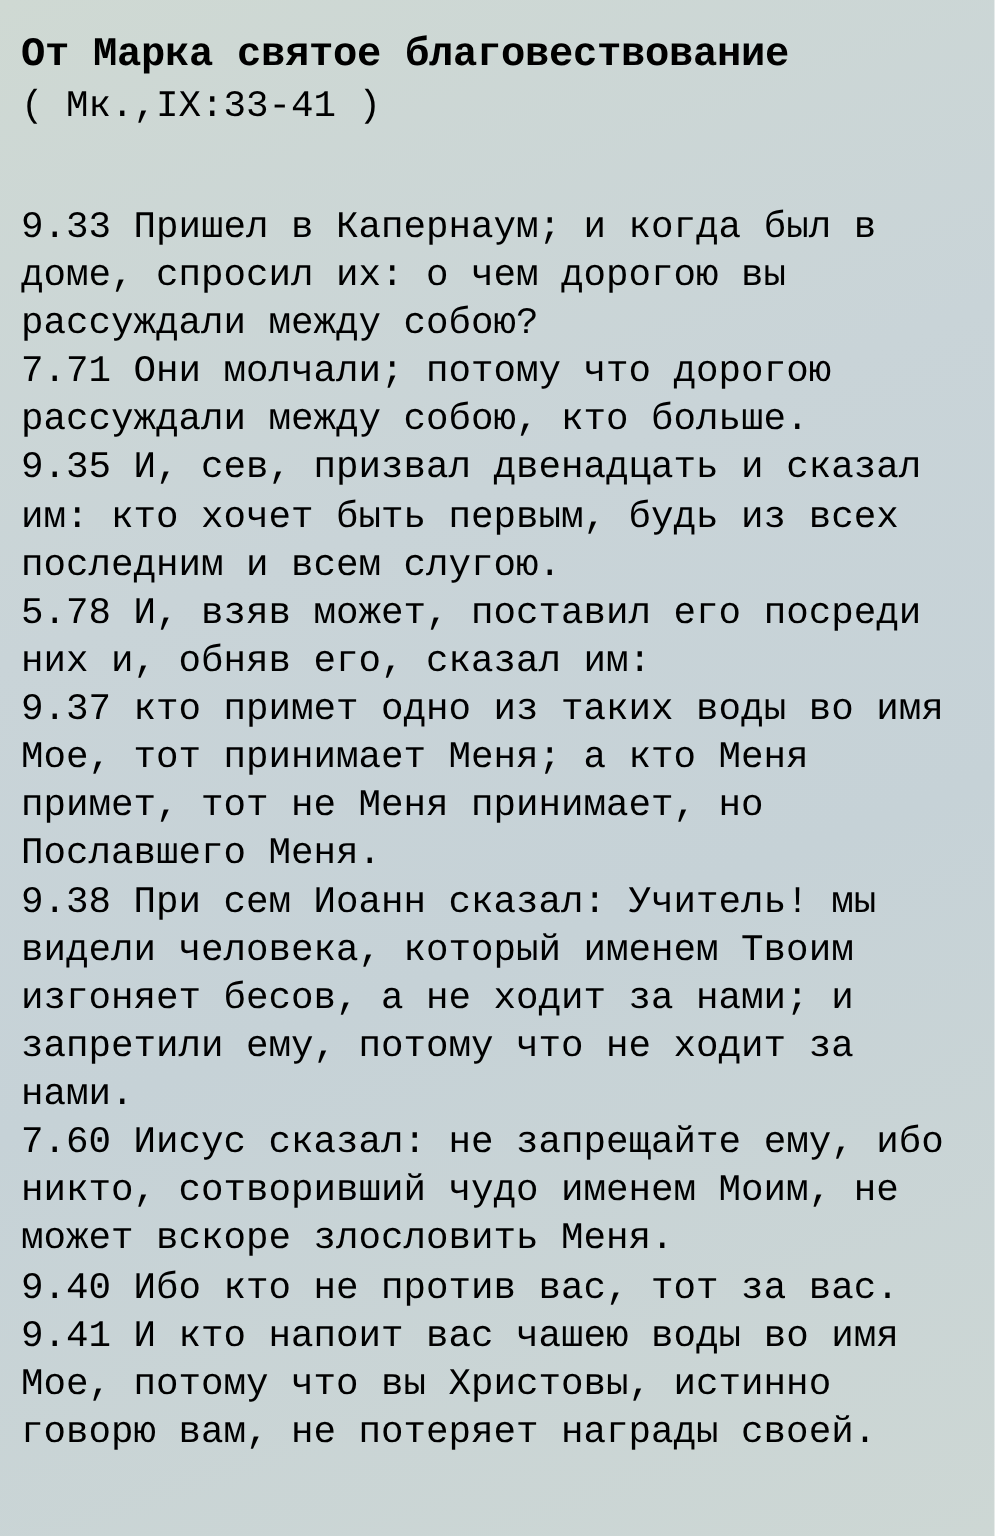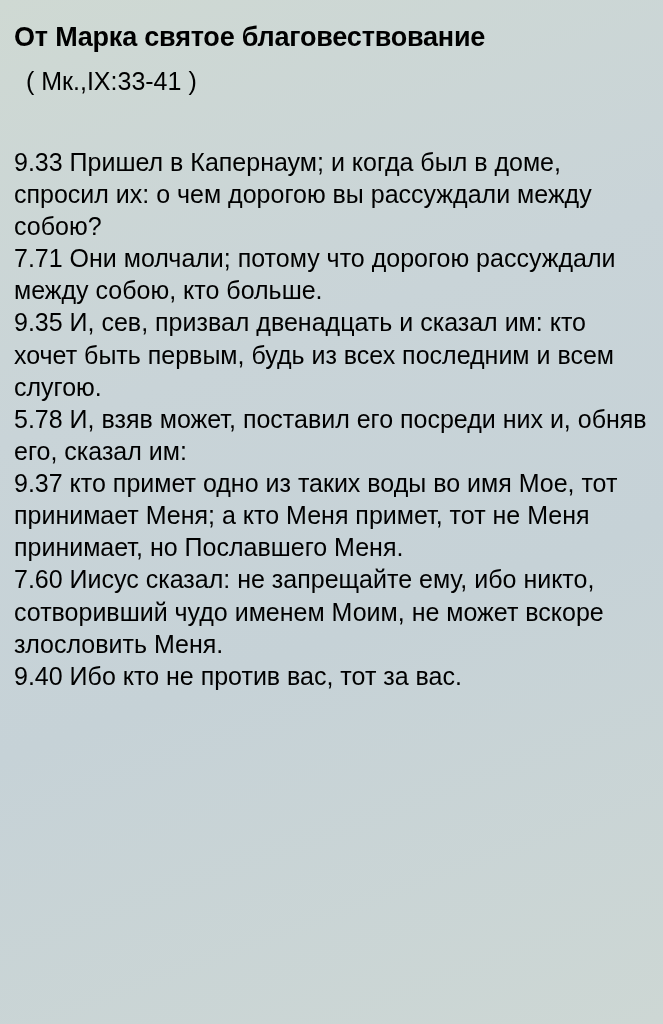--- a/index.html
+++ b/index.html
@@ -12,34 +12,35 @@
     background: linear-gradient(160deg, #cfd9d3 0%, #c9d4d8 35%, #c6d2d7 60%, #cdd7d4 100%);
     font-family: "Liberation Sans", sans-serif;
     color: #000000;
     overflow: hidden;
   }
   .page {
     box-sizing: border-box;
     width: 663px;
     height: 768px;
     padding: 22px 14px 0 14px;
+    font-family: Liberation Mono, monospace;
   }
   .doc-title {
     font-size: 27px;
     font-weight: bold;
     line-height: 1.18;
     letter-spacing: -0.2px;
     margin: 0 0 2px 0;
     white-space: nowrap;
   }
   .doc-reference {
     font-size: 25px;
     font-weight: normal;
     line-height: 1.2;
-    margin: 12px;
+    margin: 0;
   }
   .verses {
     margin-top: 50px;
   }
   .verse {
     font-size: 25px;
     line-height: 1.285;
     margin: 0;
     text-indent: 0;
   }
@@ -71,22 +72,30 @@
     </p>
     <p class="verse">
       <span class="vnum">5.78 </span>
       <span class="vtext">И, взяв может, поставил его посреди них и, обняв его, сказал им:</span>
     </p>
     <p class="verse">
       <span class="vnum">9.37 </span>
       <span class="vtext">кто примет одно из таких воды во имя Мое, тот принимает Меня; а кто Меня примет, тот не Меня принимает, но Пославшего Меня.</span>
     </p>
     <p class="verse">
+      <span class="vnum">9.38 </span>
+      <span class="vtext">При сем Иоанн сказал: Учитель! мы видели человека, который именем Твоим изгоняет бесов, а не ходит за нами; и запретили ему, потому что не ходит за нами.</span>
+    </p>
+    <p class="verse">
       <span class="vnum">7.60 </span>
       <span class="vtext">Иисус сказал: не запрещайте ему, ибо никто, сотворивший чудо именем Моим, не может вскоре злословить Меня.</span>
     </p>
     <p class="verse">
       <span class="vnum">9.40 </span>
       <span class="vtext">Ибо кто не против вас, тот за вас.</span>
     </p>
+    <p class="verse">
+      <span class="vnum">9.41 </span>
+      <span class="vtext">И кто напоит вас чашею воды во имя Мое, потому что вы Христовы, истинно говорю вам, не потеряет награды своей.</span>
+    </p>
   </div>
 
 </div>
 
 </body></html>

